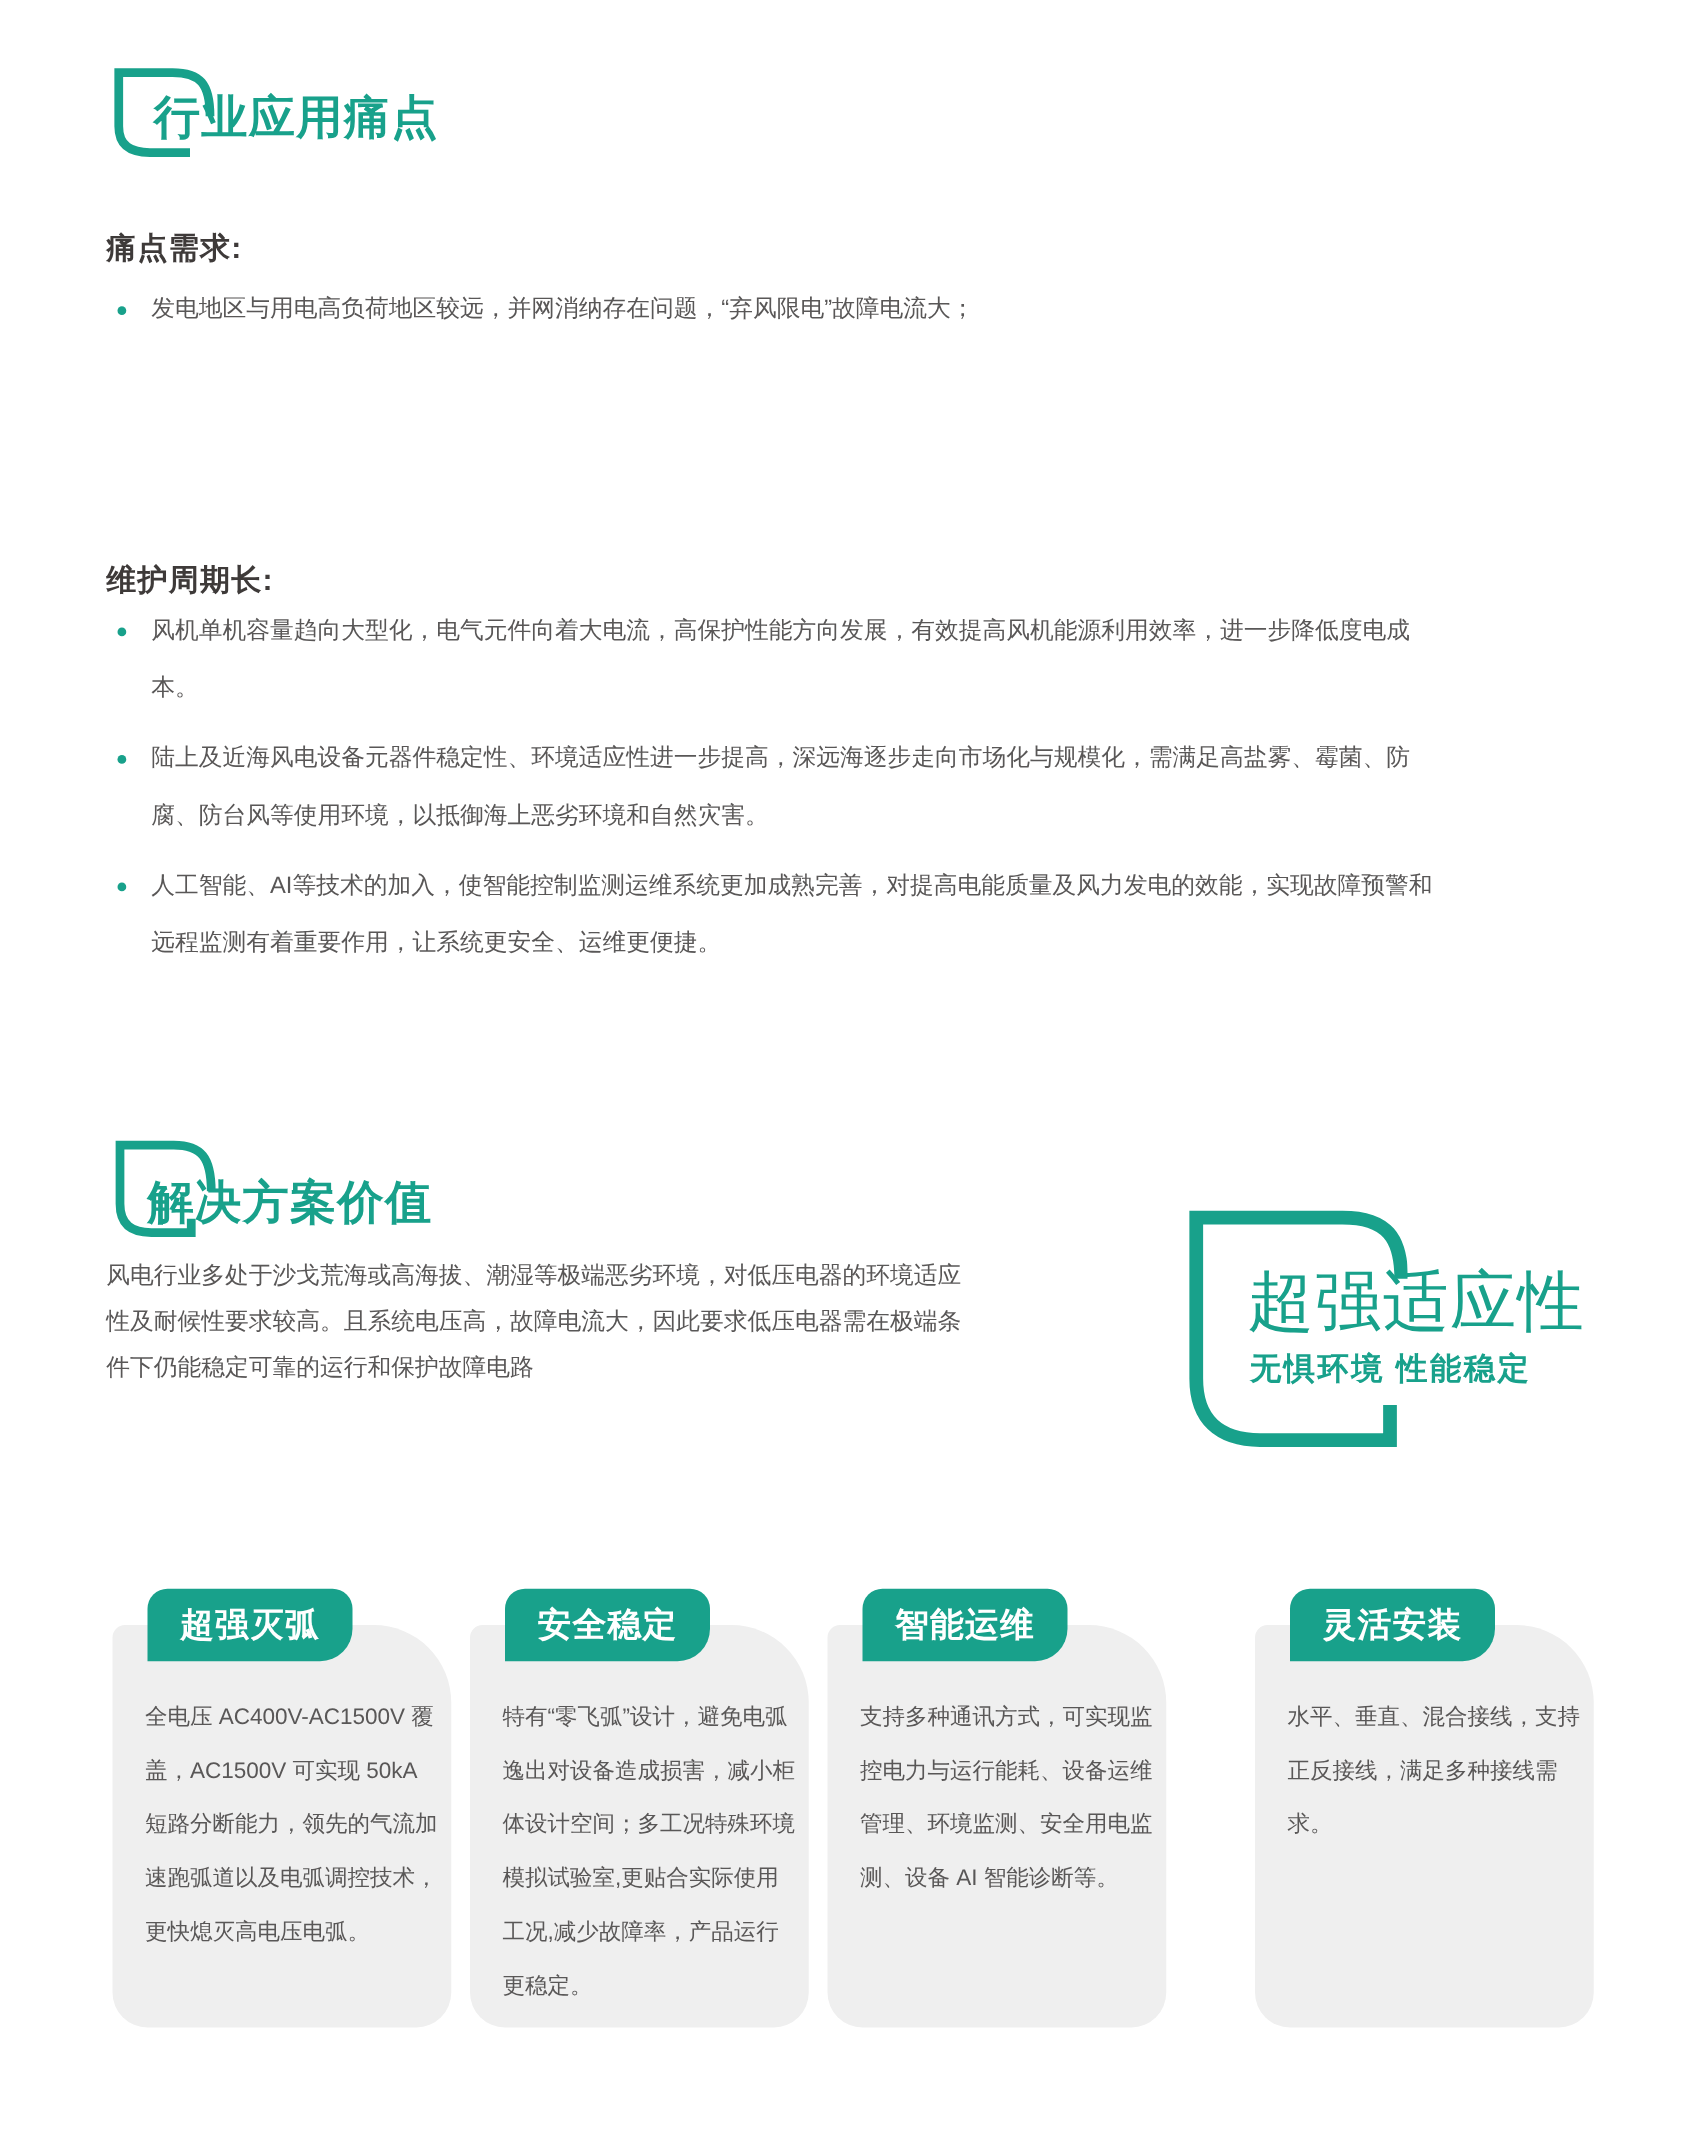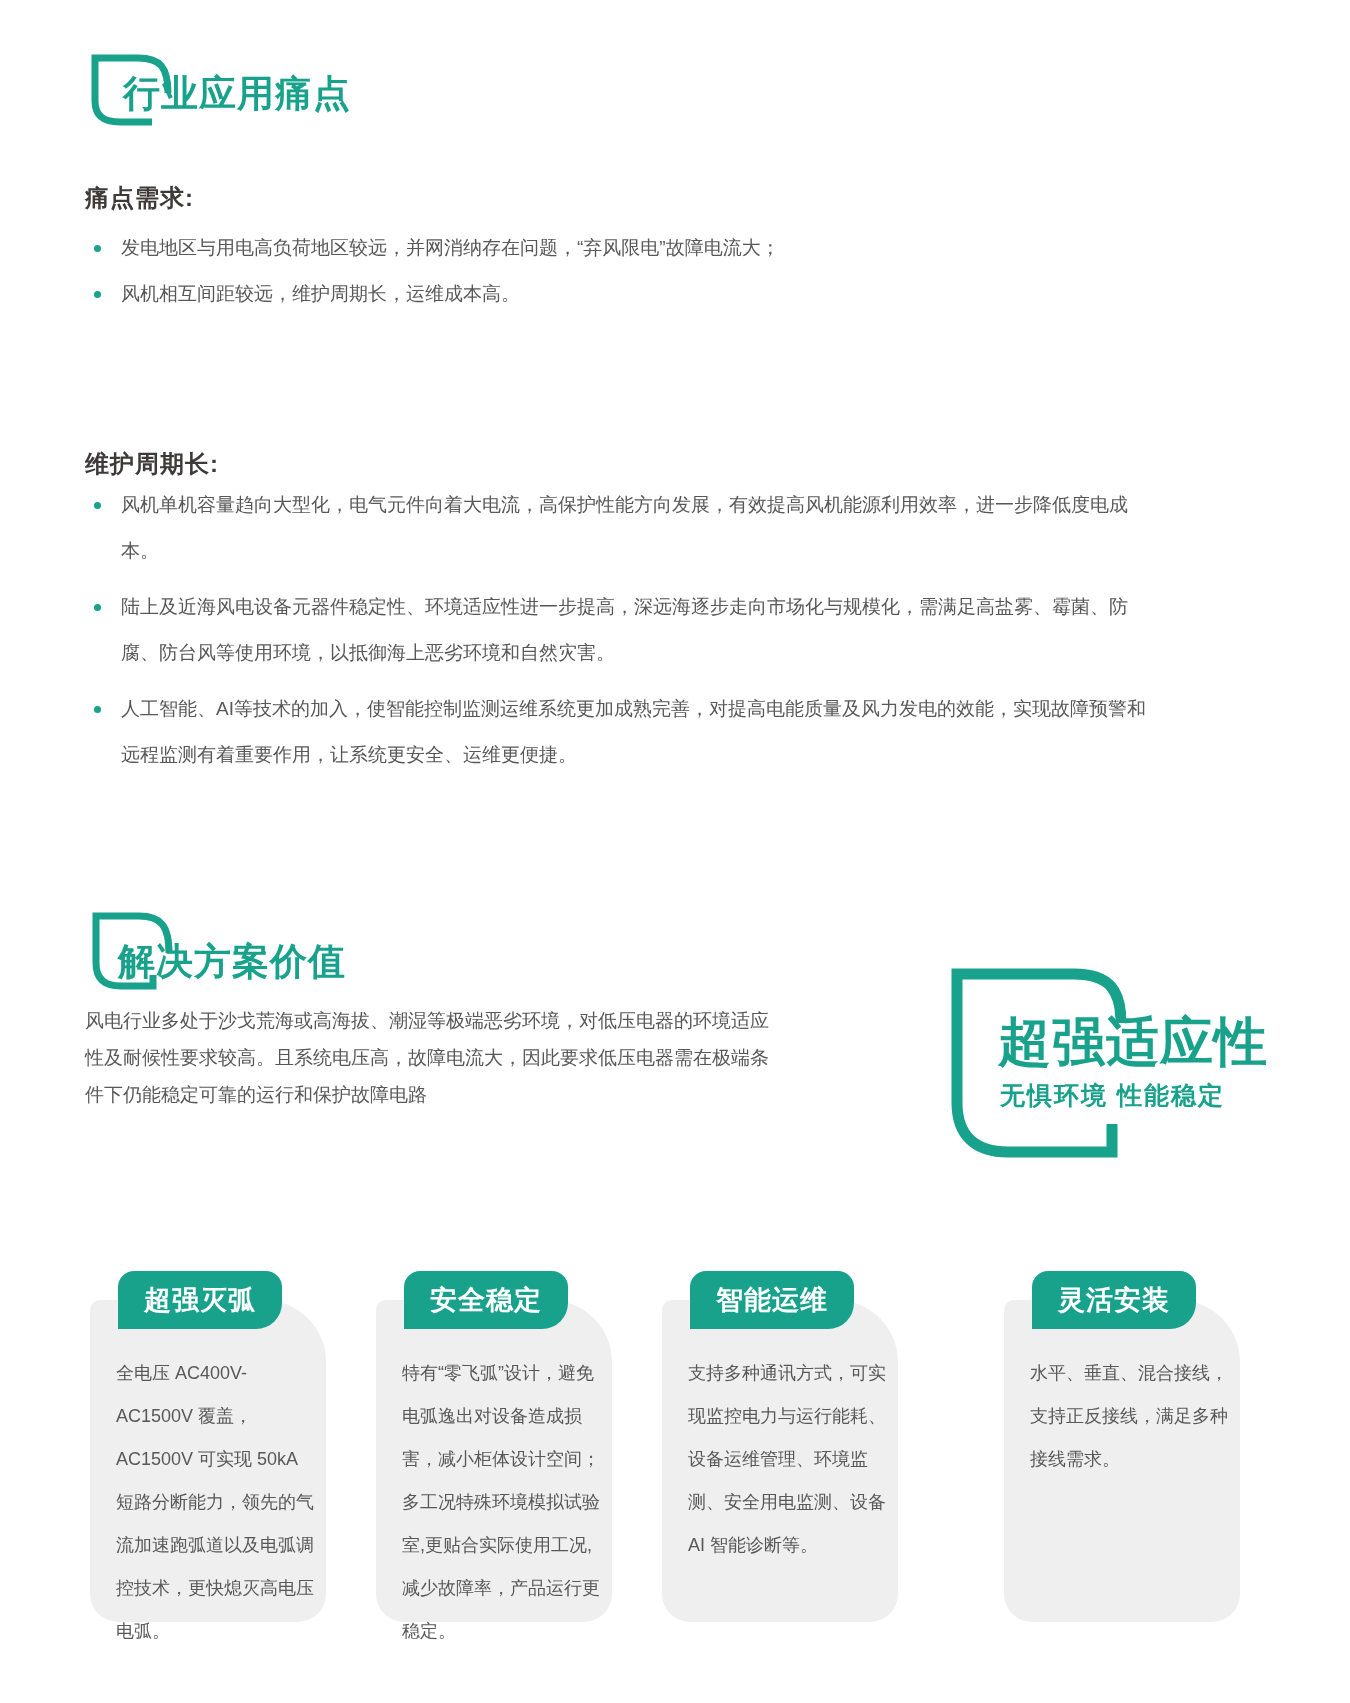--- a/index.html
+++ b/index.html
@@ -44,32 +44,32 @@
   
   .sol-para{
     position:absolute;left:85px;top:1002px;width:700px;margin:0;
     font-size:19px;line-height:37px;color:var(--text);
   }
   
   .badge{position:absolute;left:950px;top:967px;width:350px;height:200px;}
   .badge svg{position:absolute;left:0;top:0;}
   .badge-title{
     position:absolute;left:48px;top:46px;margin:0;
-    font-size:53px;line-height:58px;font-weight:bold;color:var(--teal);
+    font-size:53px;line-height:58px;font-weight:normal;color:var(--teal);
     white-space:nowrap;letter-spacing:1px;
   }
   .badge-sub{
     position:absolute;left:50px;top:112px;margin:0;
     font-size:25px;line-height:32px;font-weight:bold;color:var(--teal);
     white-space:nowrap;letter-spacing:2px;
   }
   
   .card{
     position:absolute;top:1300px;
-    width:236px;height:322px;
+    width:271px;height:322px;
     background:var(--card-bg);
     border-radius:10px 62px 28px 28px;
   }
   .card-tab{
     position:absolute;left:28px;top:-29px;
     height:58px;line-height:58px;padding:0 26px;
     background:var(--teal);color:#fff;
     font-size:27px;font-weight:bold;letter-spacing:1px;
     border-radius:16px 16px 26px 0;
     white-space:nowrap;
@@ -88,21 +88,20 @@
     <svg width="82" height="74" viewBox="0 0 82 74">
       <path d="M 78 40 C 78 14 70 5 48 5 L 5 5 L 5 48 C 5 64 15 69 30 69 L 62 69" fill="none" stroke="#18A18B" stroke-width="7"></path>
     </svg>
     <h2 class="sec-title" style="left:33px;top:16px;">行业应用痛点</h2>
   </div>
 
   <h3 class="block-heading" style="left:85px;top:182px;">痛点需求:</h3>
 
   <ul class="bullets" style="left:85px;top:225px;width:1100px;">
     <li><span class="dot"></span><span>发电地区与用电高负荷地区较远，并网消纳存在问题，“弃风限电”故障电流大；</span></li>
-    <li><span class="dot"></span><span>风机相互间距较远，维护周期长，运维成本高。</span></li>
   </ul>
 
   <h3 class="block-heading" style="left:85px;top:448px;">维护周期长:</h3>
 
   <ul class="bullets spaced" style="left:85px;top:482px;width:1065px;">
     <li><span class="dot"></span><span>风机单机容量趋向大型化，电气元件向着大电流，高保护性能方向发展，有效提高风机能源利用效率，进一步降低度电成本。</span></li>
     <li><span class="dot"></span><span>陆上及近海风电设备元器件稳定性、环境适应性进一步提高，深远海逐步走向市场化与规模化，需满足高盐雾、霉菌、防腐、防台风等使用环境，以抵御海上恶劣环境和自然灾害。</span></li>
     <li><span class="dot"></span><span>人工智能、AI等技术的加入，使智能控制监测运维系统更加成熟完善，对提高电能质量及风力发电的效能，实现故障预警和远程监测有着重要作用，让系统更安全、运维更便捷。</span></li>
   </ul>
 

